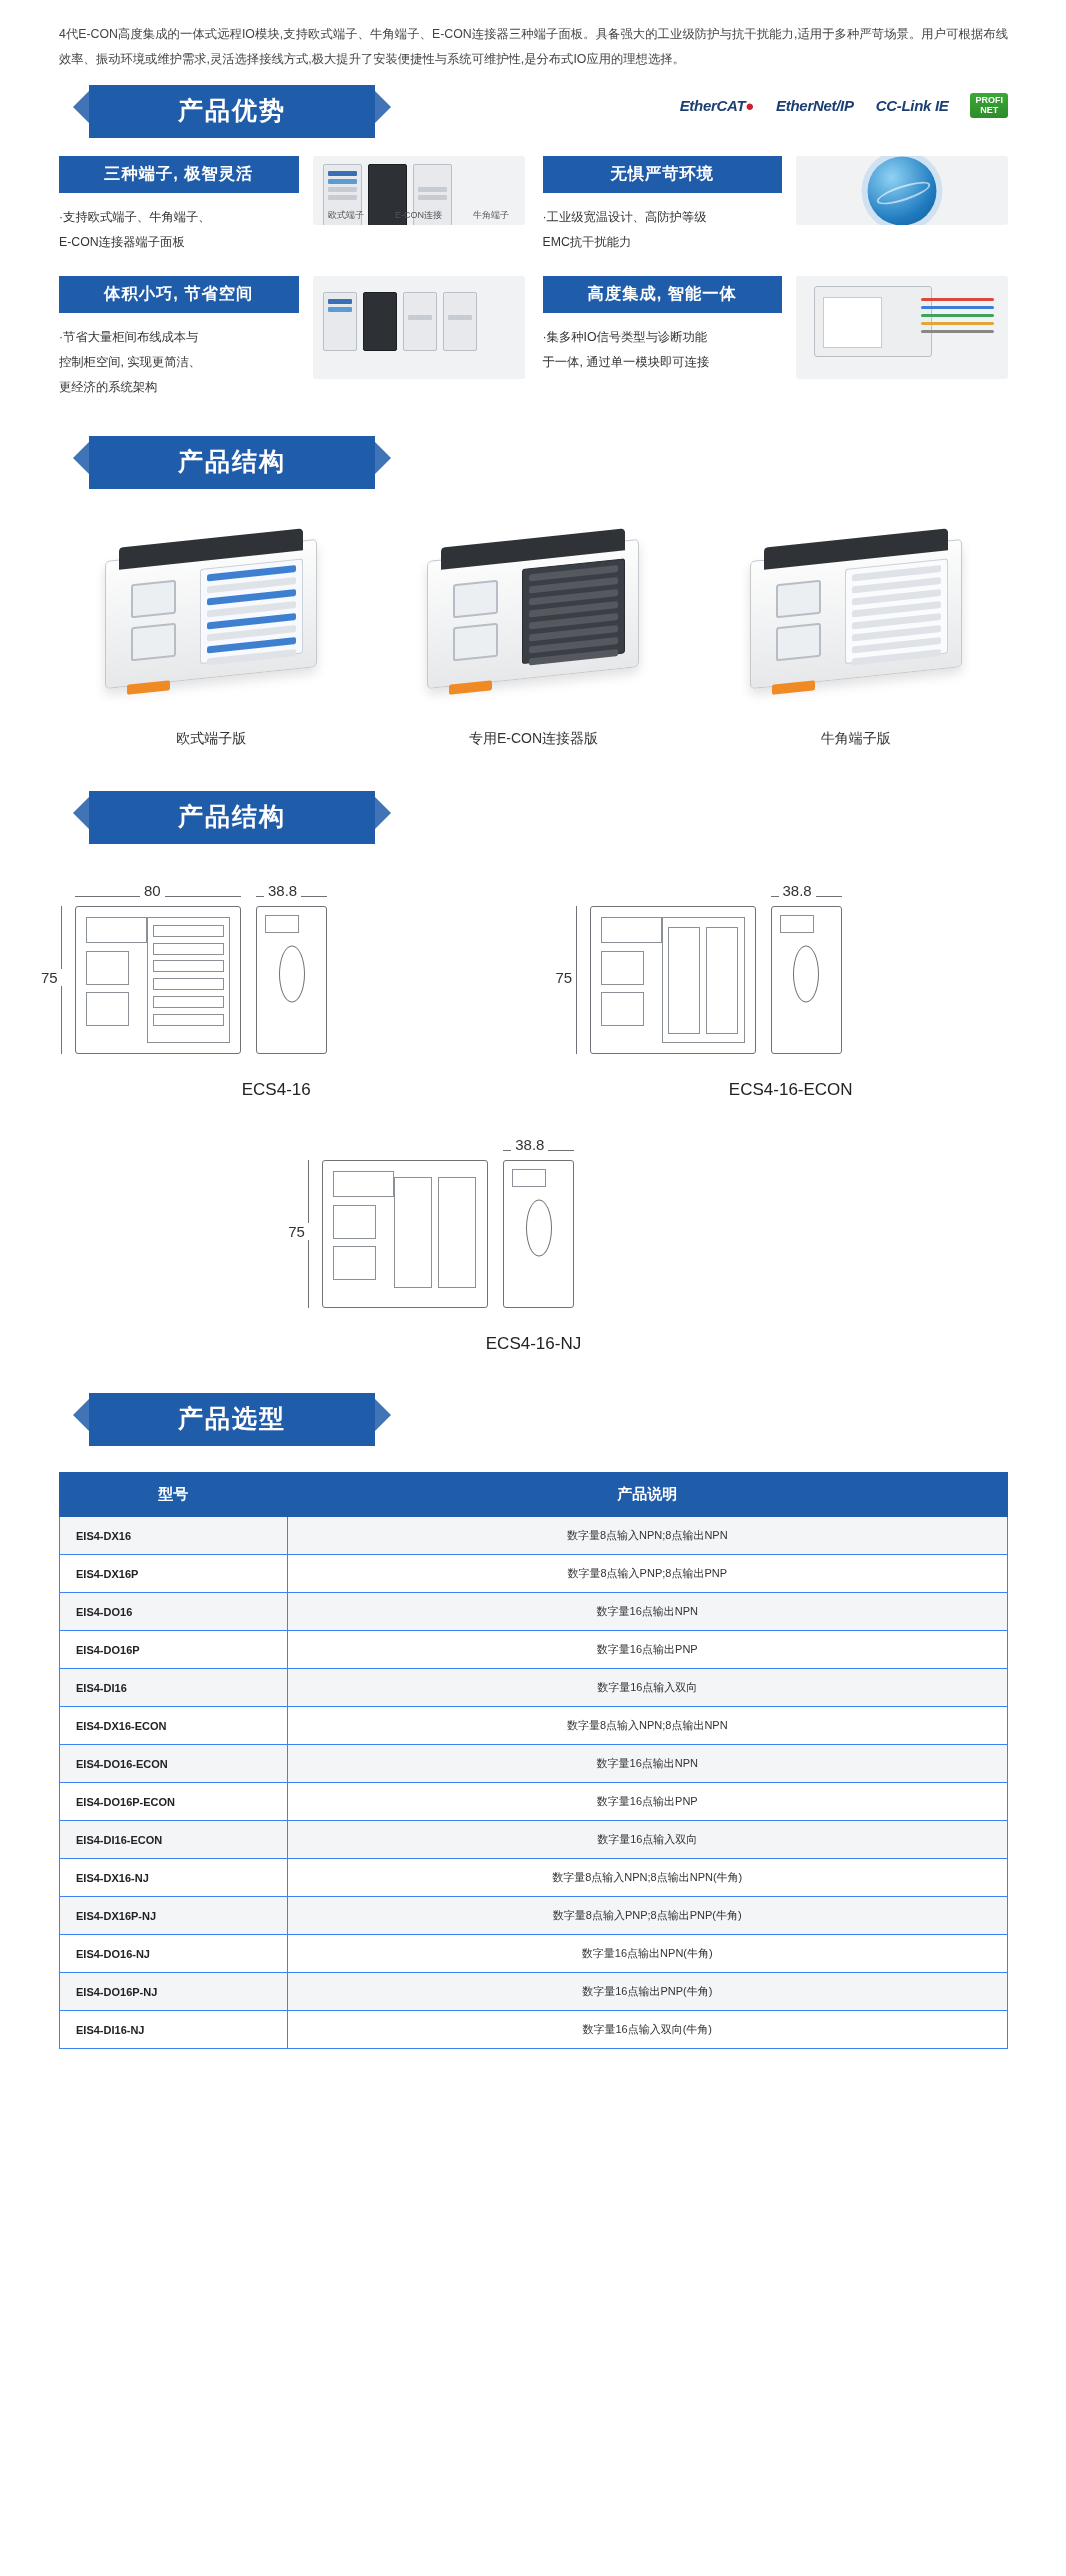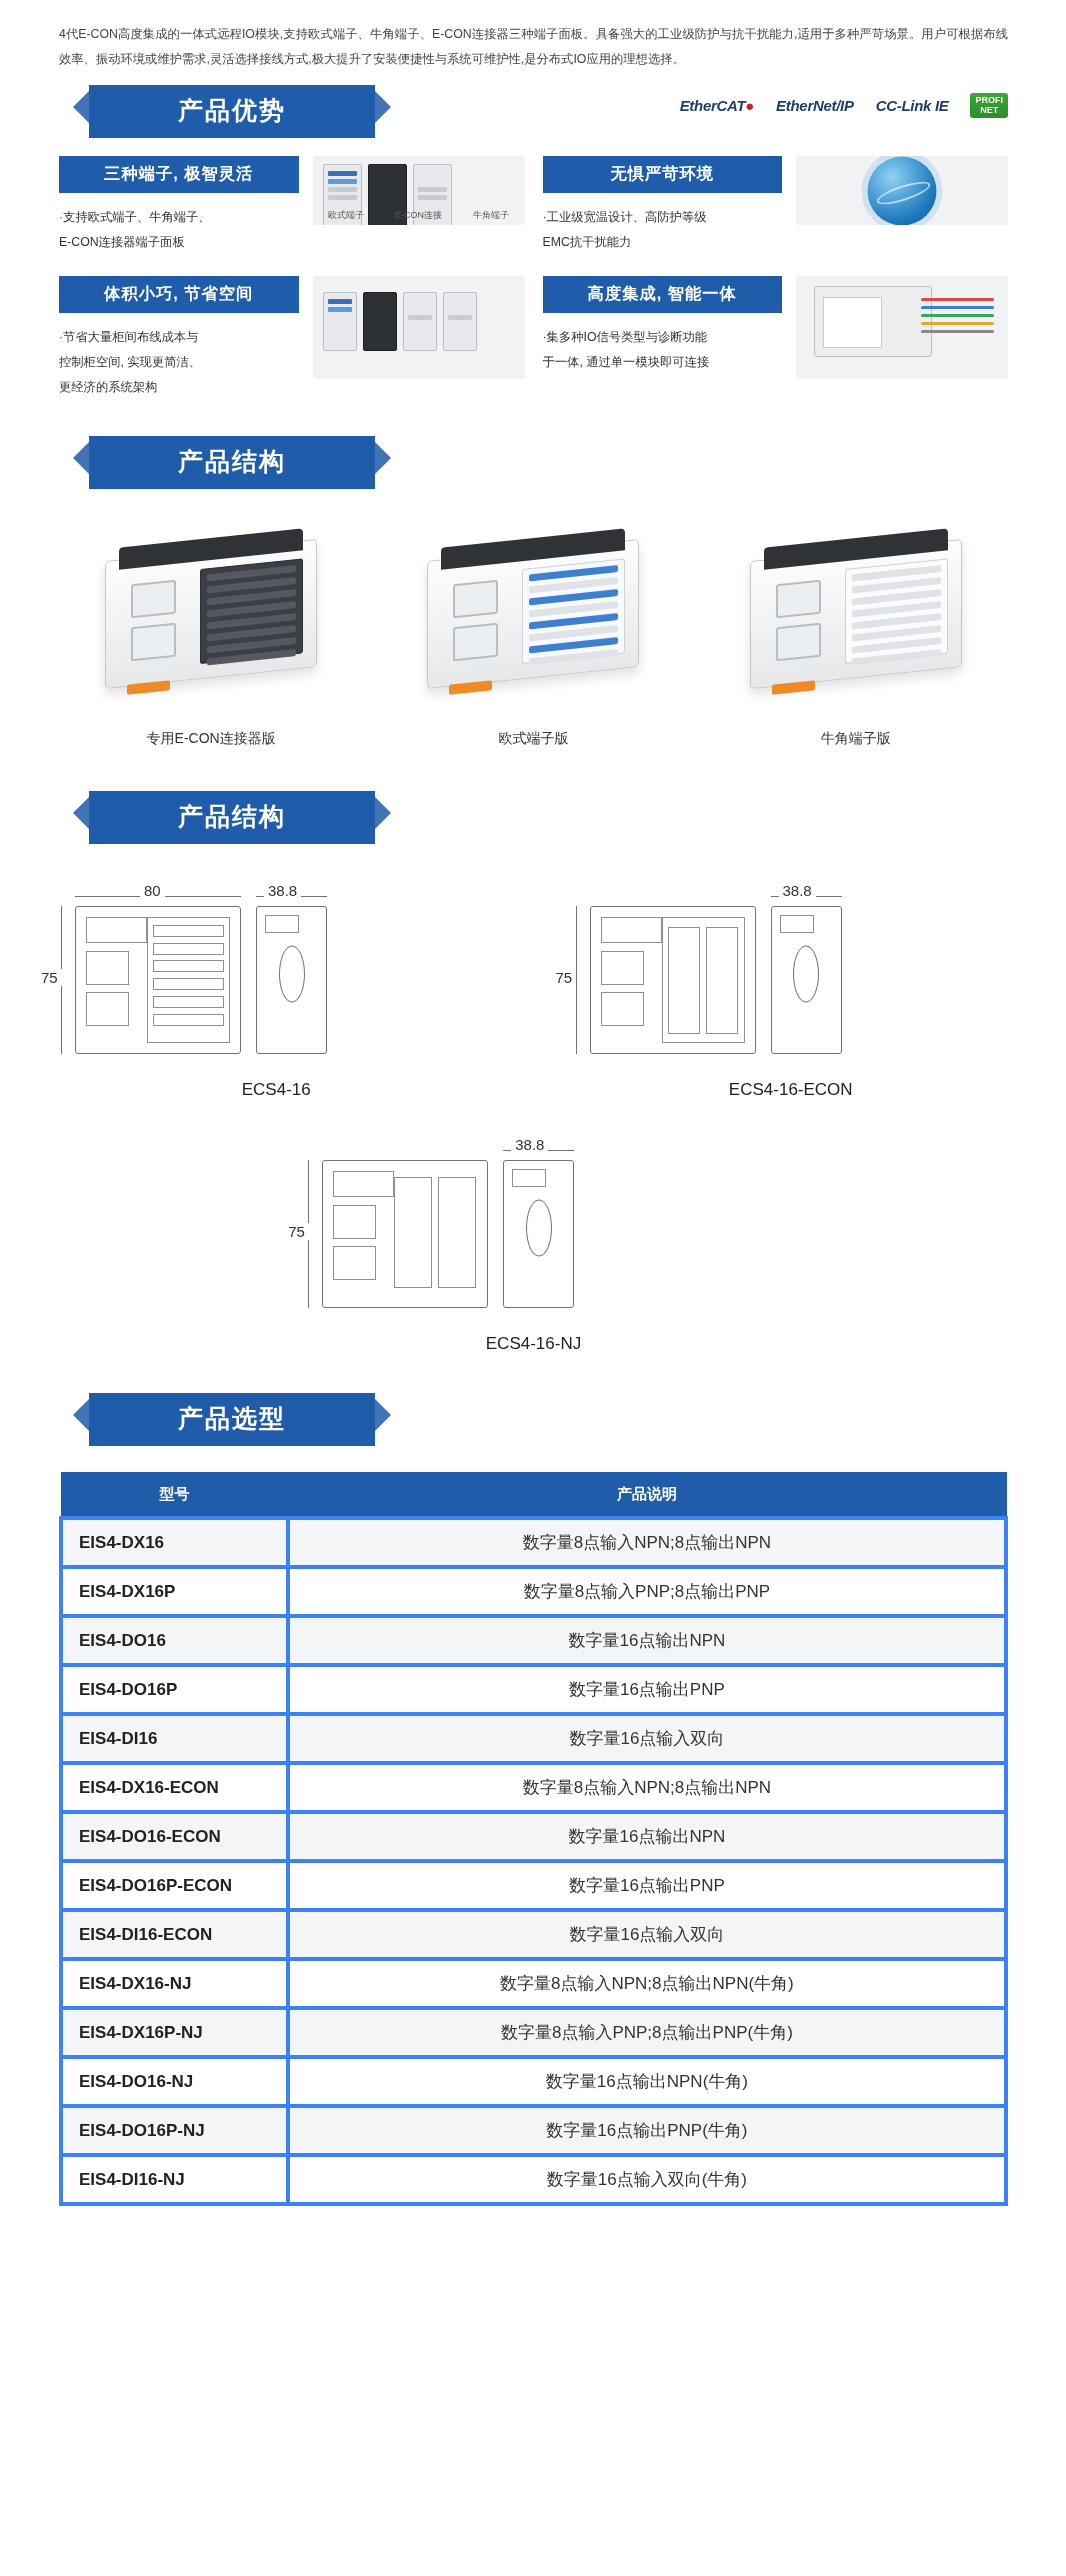--- a/index.html
+++ b/index.html
@@ -249,22 +249,22 @@
 
   
   .tbl-wrap { margin: 26px 59px 0 59px; }
   table { width: 100%; border-collapse: collapse; table-layout: fixed; }
   thead th {
     background: #1f5caa; color: #fff; font-size: 15px; font-weight: bold;
     padding: 12px 6px; text-align: center; border: 1px solid #1f5caa;
   }
   thead th.c1 { width: 24%; }
   tbody td {
-    font-size: 17px; color: #333; padding: 11px 8px; text-align: center;
-    border: 4px solid #3b82f6;
+    font-size: 11px; color: #333; padding: 11px 8px; text-align: center;
+    border: 1px solid #3b82f6;
   }
   tbody td.c1 { text-align: left; padding-left: 16px; font-weight: bold; color: #222; }
   tbody tr:nth-child(odd) td { background: #f3f5f7; }
   tbody tr:nth-child(even) td { background: #ffffff; }
 </style>
 </head>
 <body>
 
 <div class="page">
 
@@ -392,57 +392,57 @@
   </div>
 
   <div class="photo-row">
     <div class="photo-cell">
       <div class="photo-box">
         <div class="device">
           <div class="body"></div>
             <div class="top"></div>
           <div class="rj"></div>
           <div class="rj second"></div>
-          <div class="panel econ">
+          <div class="panel blue">
               <i></i>
               <i></i>
               <i></i>
               <i></i>
               <i></i>
               <i></i>
               <i></i>
               <i></i>
             </div>
           <div class="tab"></div>
         </div>
       </div>
-      <div class="photo-cap">专用E-CON连接器版</div>
+      <div class="photo-cap">欧式端子版</div>
     </div>
 
     <div class="photo-cell">
       <div class="photo-box">
         <div class="device">
           <div class="body"></div>
             <div class="top"></div>
           <div class="rj"></div>
           <div class="rj second"></div>
-          <div class="panel blue">
+          <div class="panel econ">
               <i></i>
               <i></i>
               <i></i>
               <i></i>
               <i></i>
               <i></i>
               <i></i>
               <i></i>
             </div>
           <div class="tab"></div>
         </div>
       </div>
-      <div class="photo-cap">欧式端子版</div>
+      <div class="photo-cap">专用E-CON连接器版</div>
     </div>
 
     <div class="photo-cell">
       <div class="photo-box">
         <div class="device">
           <div class="body"></div>
             <div class="top"></div>
           <div class="rj"></div>
           <div class="rj second"></div>
           <div class="panel">

